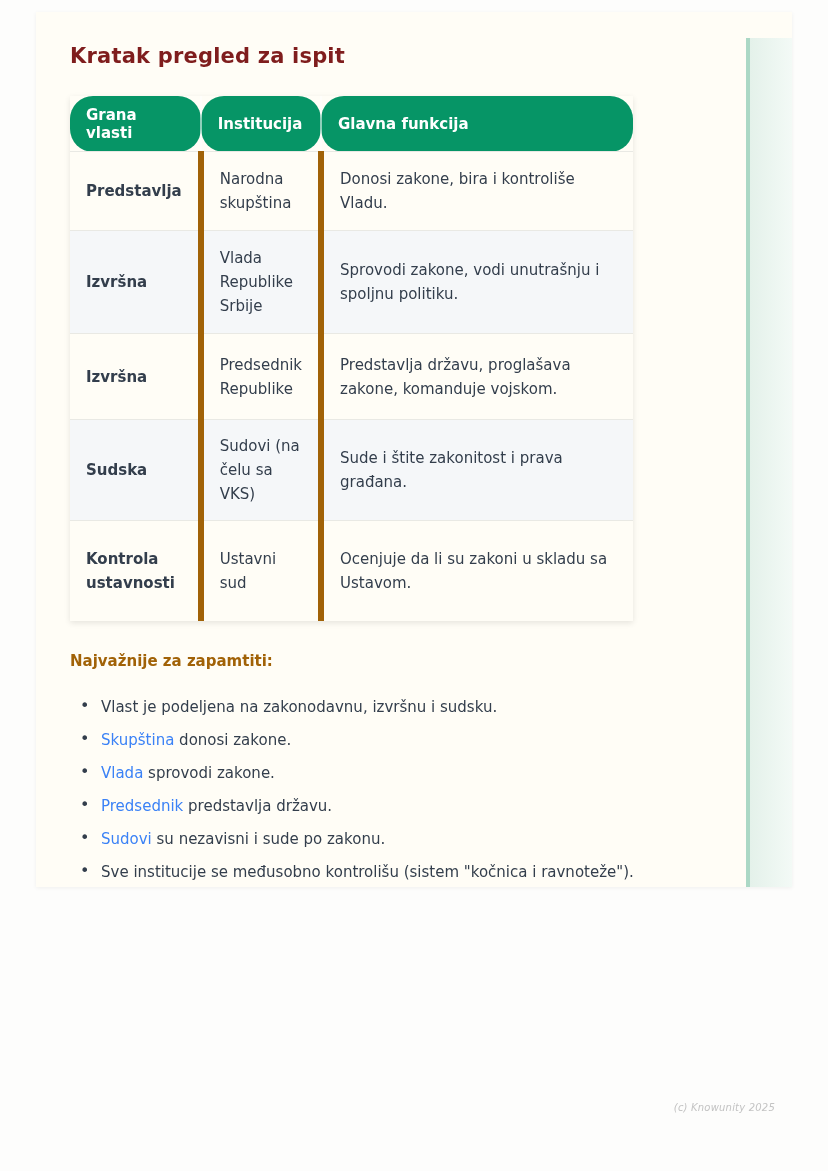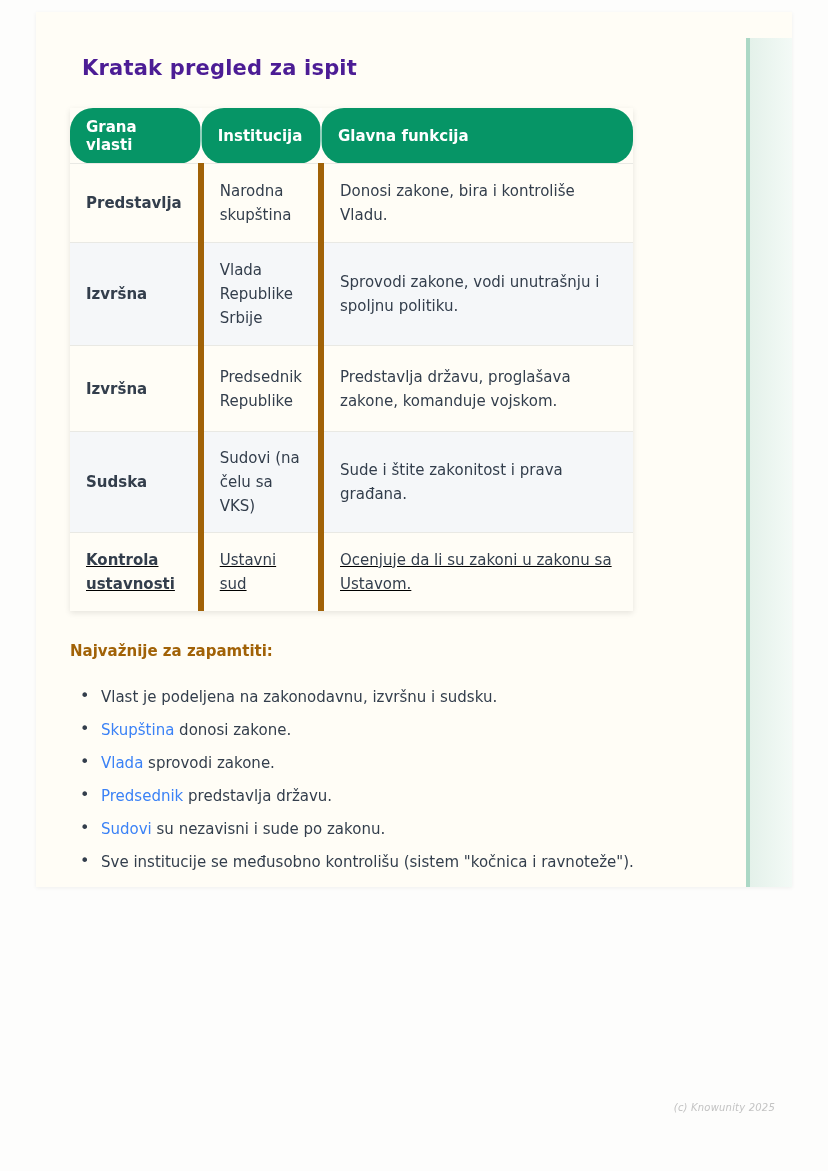--- a/index.html
+++ b/index.html
@@ -32,25 +32,25 @@
     background: linear-gradient(to right, #e4f1ea, #f3faf6);
     border-left: 4px solid #abd8c5;
   }
   .content {
     position: absolute;
     left: 34px;
     top: 0;
     width: 610px;
   }
   .page-title {
-    margin: 12px;
+    margin: 0;
     padding-top: 32px;
     font-size: 21px;
     font-weight: 700;
-    color: #4c1d95;
+    color: #7f1d1d;
     letter-spacing: 0.2px;
   }
   table.overview {
     margin-top: 28px;
     width: 563px;
     border-collapse: collapse;
     box-shadow: 0 2px 6px rgba(0,0,0,0.10);
     background: #fffdf6;
   }
   table.overview th {
@@ -75,21 +75,21 @@
   table.overview td + td { border-left: 6px solid #a16207; }
   table.overview tr.alt td { background: #f5f7f9; }
   td.branch-cell { font-weight: 700; color: #2b3644; }
   .col-branch { width: 119px; }
   .col-institution { width: 118px; }
   .col-function { width: 326px; }
   tr.r1 { height: 79px; }
   tr.r2 { height: 103px; }
   tr.r3 { height: 86px; }
   tr.r4 { height: 82px; }
-  tr.r5 { height: 78px; text-decoration: underline; }
+  tr.r5 { height: 100px; }
   .summary-heading {
     margin: 31px 0 0 0;
     font-size: 15px;
     font-weight: 700;
     color: #a16207;
   }
   ul.summary-list {
     list-style: none;
     margin: 27px 0 0 0;
     padding: 0 0 0 8px;
@@ -161,21 +161,21 @@
           <td>Predstavlja državu, proglašava zakone, komanduje vojskom.</td>
         </tr>
         <tr class="r4 alt">
           <td class="branch-cell">Sudska</td>
           <td>Sudovi (na čelu sa VKS)</td>
           <td>Sude i štite zakonitost i prava građana.</td>
         </tr>
         <tr class="r5">
           <td class="branch-cell">Kontrola ustavnosti</td>
           <td>Ustavni sud</td>
-          <td>Ocenjuje da li su zakoni u zakonu sa Ustavom.</td>
+          <td>Ocenjuje da li su zakoni u skladu sa Ustavom.</td>
         </tr>
       </tbody>
     </table>
 
     <p class="summary-heading">Najvažnije za zapamtiti:</p>
 
     <ul class="summary-list">
       <li><span class="b"></span><span>Vlast je podeljena na zakonodavnu, izvršnu i sudsku.</span></li>
       <li><span class="b">Skupština</span><span> donosi zakone.</span></li>
       <li><span class="b">Vlada</span><span> sprovodi zakone.</span></li>

